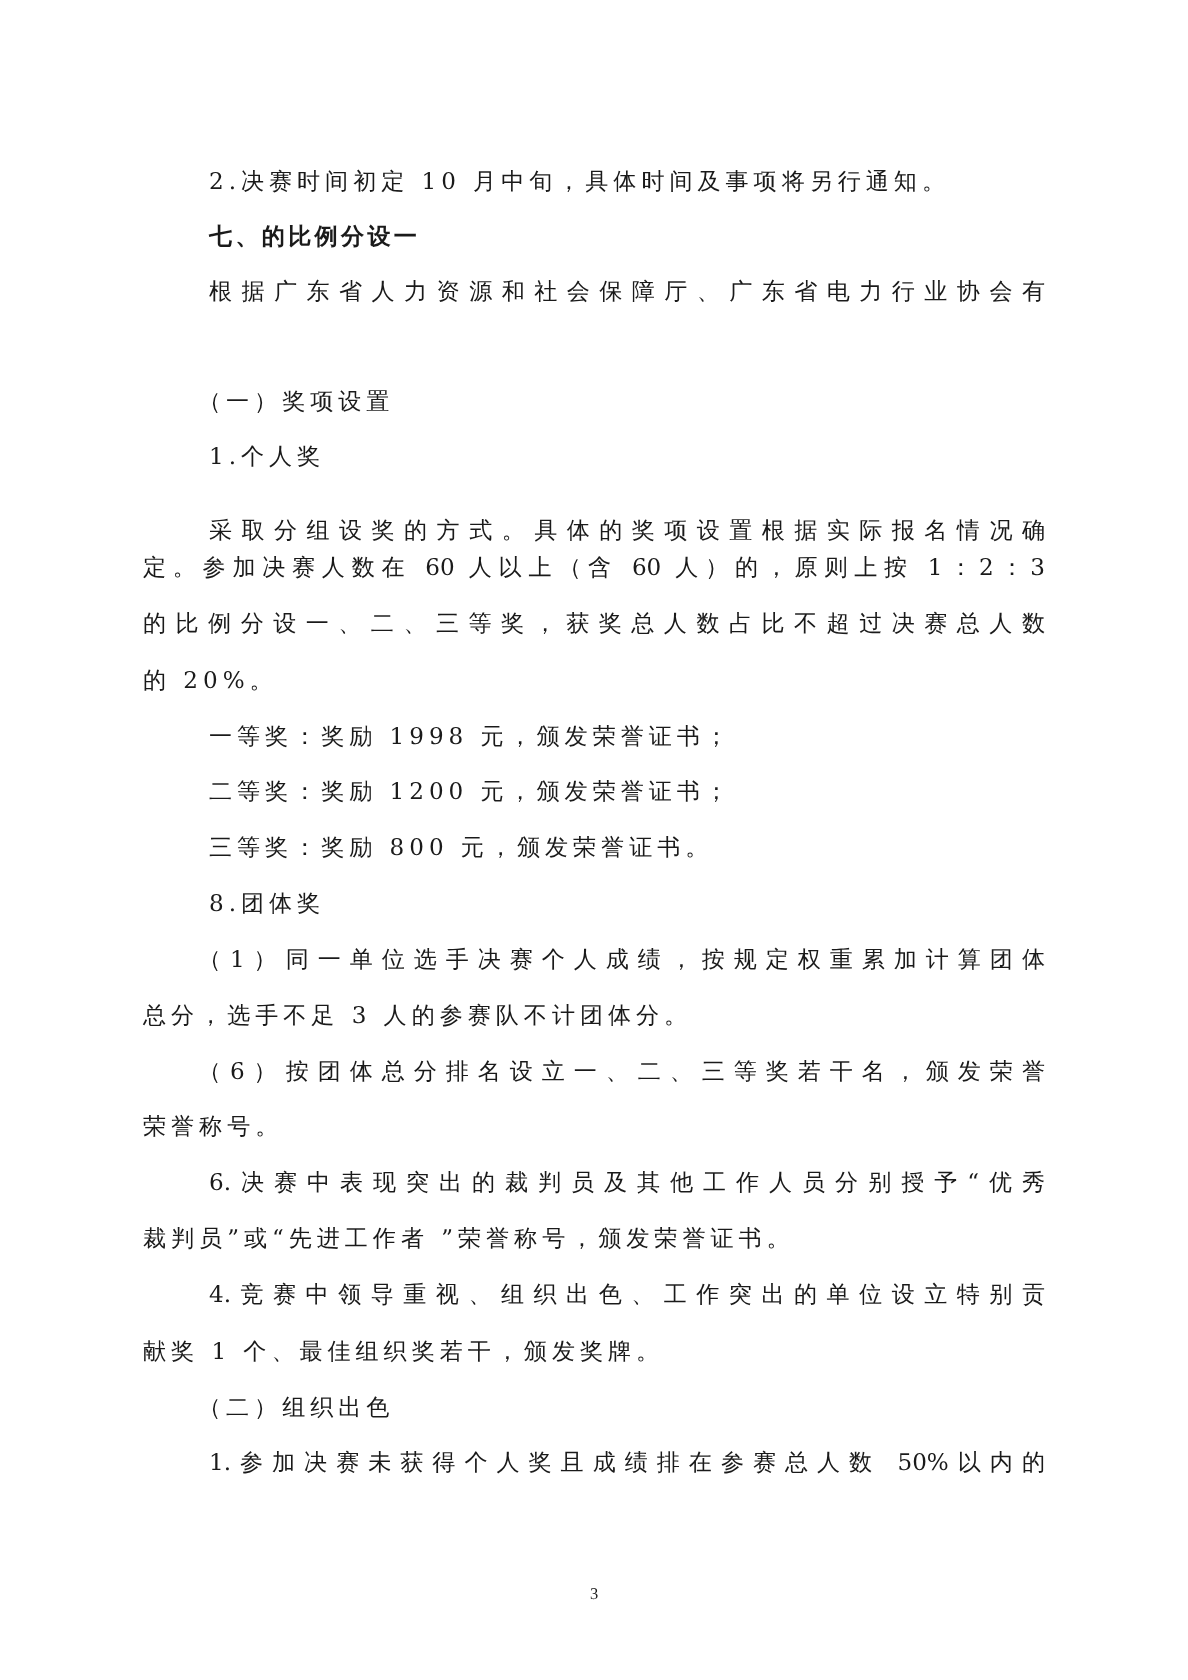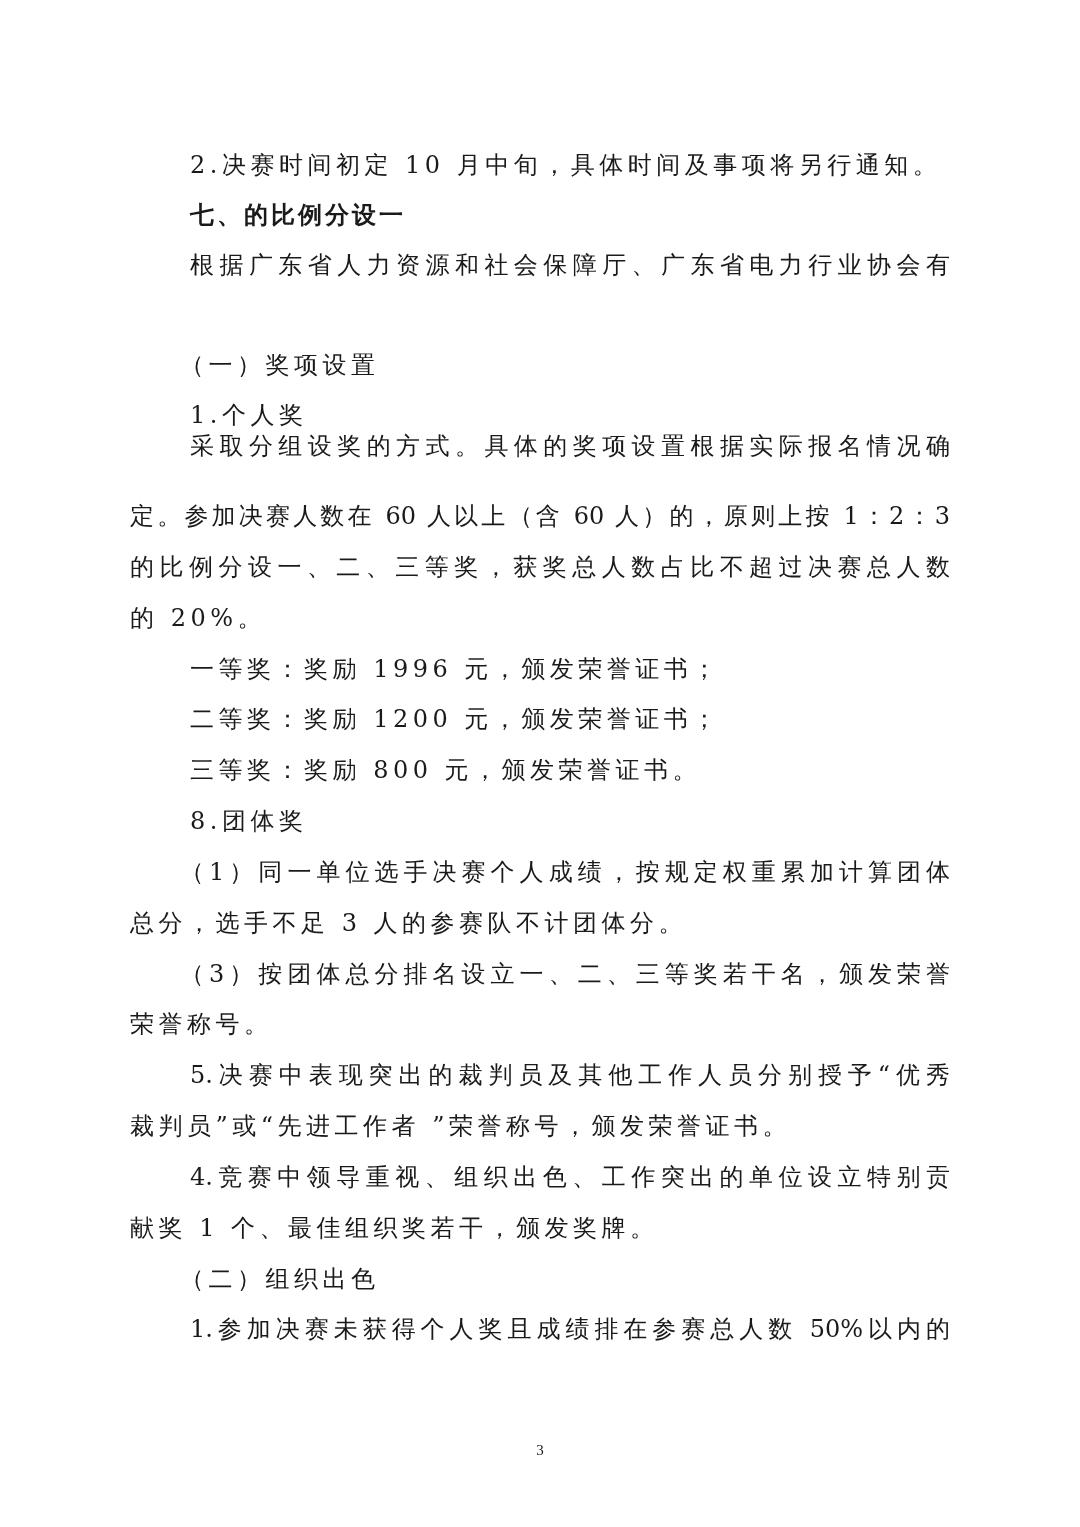--- a/index.html
+++ b/index.html
@@ -1,49 +1,49 @@
 <!DOCTYPE html>
 <html><head>
 <meta charset="utf-8">
 <style>
   html, body { margin: 0; padding: 0; background: #ffffff; }
   body { width: 1080px; height: 1527px; position: relative; overflow: hidden;
          font-family: "DejaVu Serif", "Liberation Serif", serif; color: #1a1a1a; }
   .page { position: absolute; left: 0; top: 0; width: 1080px; height: 1527px; background: #fff; }
-  .line { position: absolute; left: 130px; width: 820px; font-size: 24px; line-height: 36px;
+  .line { position: absolute; left: 130px; width: 820px; font-size: 21px; line-height: 36px;
           white-space: nowrap; letter-spacing: 4.5px; }
   .indent { left: 190px; }
   .sub { left: 180px; }
   .heading { font-weight: bold; font-family: "DejaVu Sans", "Liberation Sans", sans-serif; letter-spacing: 3px; }
   .justify { text-align: justify; text-align-last: justify; letter-spacing: 0; }
   .pagenum { position: absolute; top: 1442px; left: 0; width: 1080px; text-align: center;
              font-size: 15px; font-family: "Liberation Serif", serif; }
 </style>
 </head>
 <body>
 
 <div class="page">
   <div class="line indent" style="top:147px">2.决赛时间初定 10 月中旬，具体时间及事项将另行通知。</div>
   <div class="line indent heading" style="top:197px">七、的比例分设一</div>
   <div class="line indent justify" style="left:190px;width:760px;top:247px">根据广东省人力资源和社会保障厅、广东省电力行业协会有</div>
   <div class="line sub" style="top:347px">（一）奖项设置</div>
   <div class="line indent" style="top:397px">1.个人奖</div>
-  <div class="line indent justify" style="left:190px;width:760px;top:428px">采取分组设奖的方式。具体的奖项设置根据实际报名情况确</div>
+  <div class="line indent justify" style="left:190px;width:760px;top:464px">采取分组设奖的方式。具体的奖项设置根据实际报名情况确</div>
   <div class="line justify" style="top:498px">定。参加决赛人数在 60 人以上（含 60 人）的，原则上按 1：2：3</div>
   <div class="line justify" style="top:549px">的比例分设一、二、三等奖，获奖总人数占比不超过决赛总人数</div>
   <div class="line" style="top:600px">的 20%。</div>
-  <div class="line indent" style="top:651px">一等奖：奖励 1996 元，颁发荣誉证书；</div>
+  <div class="line indent" style="top:651px">一等奖：奖励 1998 元，颁发荣誉证书；</div>
   <div class="line indent" style="top:701px">二等奖：奖励 1200 元，颁发荣誉证书；</div>
   <div class="line indent" style="top:752px">三等奖：奖励 800 元，颁发荣誉证书。</div>
   <div class="line indent" style="top:803px">8.团体奖</div>
   <div class="line justify" style="left:180px;width:770px;top:854px">（1）同一单位选手决赛个人成绩，按规定权重累加计算团体</div>
   <div class="line" style="top:905px">总分，选手不足 3 人的参赛队不计团体分。</div>
-  <div class="line justify" style="left:180px;width:770px;top:956px">（3）按团体总分排名设立一、二、三等奖若干名，颁发荣誉</div>
+  <div class="line justify" style="left:180px;width:770px;top:956px">（6）按团体总分排名设立一、二、三等奖若干名，颁发荣誉</div>
   <div class="line" style="top:1006px">荣誉称号。</div>
-  <div class="line indent justify" style="left:190px;width:760px;top:1057px">5.决赛中表现突出的裁判员及其他工作人员分别授予“优秀</div>
+  <div class="line indent justify" style="left:190px;width:760px;top:1057px">6.决赛中表现突出的裁判员及其他工作人员分别授予“优秀</div>
   <div class="line" style="top:1108px">裁判员”或“先进工作者 ”荣誉称号，颁发荣誉证书。</div>
   <div class="line indent justify" style="left:190px;width:760px;top:1159px">4.竞赛中领导重视、组织出色、工作突出的单位设立特别贡</div>
   <div class="line" style="top:1210px">献奖 1 个、最佳组织奖若干，颁发奖牌。</div>
   <div class="line sub" style="top:1261px">（二）组织出色</div>
   <div class="line indent justify" style="left:190px;width:760px;top:1311px">1.参加决赛未获得个人奖且成绩排在参赛总人数  50%以内的</div>
 
   <div class="pagenum">3</div>
 </div>
 
 </body></html>

